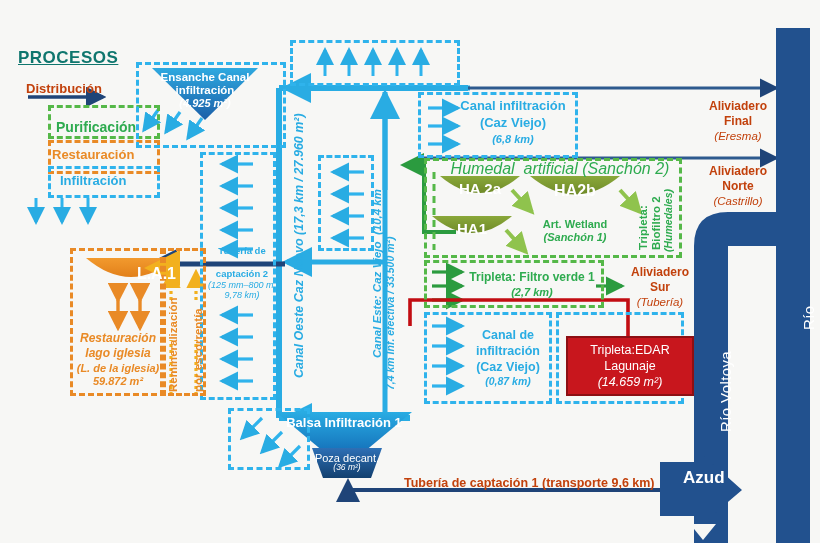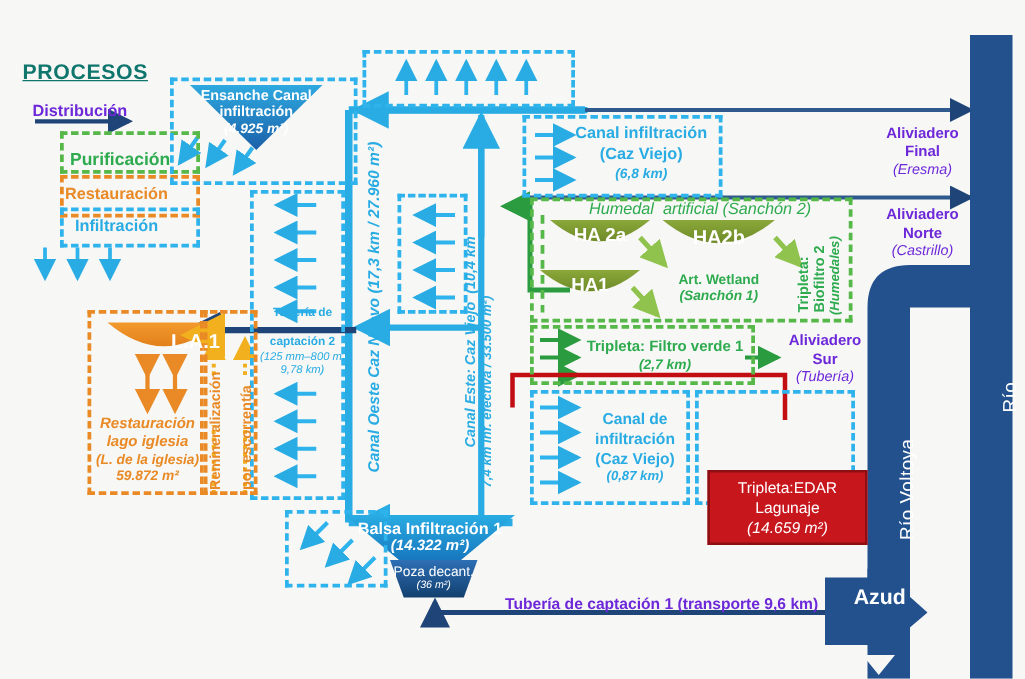--- a/index.html
+++ b/index.html
@@ -7,21 +7,21 @@
        font-family:"Liberation Sans", sans-serif;
        -webkit-font-smoothing:antialiased;}
   #stage{position:absolute;left:0;top:0;width:820px;height:543px;background:#f7f7f5;}
   .txt{position:absolute;line-height:1.12;white-space:pre;}
   .ctr{text-align:center;}
   .bold{font-weight:bold;}
   .ital{font-style:italic;}
 
   
   .c-blue{color:#29ace3;}
-  .c-navy{color:#6d28d9;}
+  .c-navy{color:#c2410c;}
   .c-green{color:#2eab4f;}
   .c-orange{color:#e98a26;}
   .c-white{color:#ffffff;}
 
   
   .dash{position:absolute;box-sizing:border-box;background:transparent;}
   .d-blue{border:3px dashed #2fb3ec;}
   .d-green{border:3px dashed #55b848;}
   .d-orange{border:3px dashed #e98a26;}
   .d-navy{border:3px dashed #2e5a8e;}
@@ -246,61 +246,60 @@
   <div class="txt bold ital c-white ctr" style="left:145px;top:97px;width:120px;font-size:11px;">(4.925 m²)</div>
 
   <div class="txt bold ital c-blue vtxt" style="left:292px;top:378px;font-size:12.5px;transform:rotate(-90deg);">Canal Oeste Caz Nuevo (17,3 km / 27.960 m²)</div>
   <div class="txt bold ital c-blue vtxt" style="left:371px;top:358px;font-size:11.5px;transform:rotate(-90deg);">Canal Este: Caz Viejo  (10,4 km</div>
   <div class="txt bold ital c-blue vtxt" style="left:385px;top:390px;font-size:10.5px;transform:rotate(-90deg);">7,4 km Inf. efectiva / 33.500 m²)</div>
 
   <div class="txt bold c-blue ctr" style="left:452px;top:99px;width:122px;font-size:13px;">Canal infiltración</div>
   <div class="txt bold c-blue ctr" style="left:452px;top:116px;width:122px;font-size:13px;">(Caz Viejo)</div>
   <div class="txt bold ital c-blue ctr" style="left:452px;top:133px;width:122px;font-size:11px;">(6,8 km)</div>
 
-  <div class="txt ital c-green ctr" style="left:450px;top:160px;width:220px;font-size:13px;">Humedal  artificial (Sanchón 2)</div>
+  <div class="txt ital c-green ctr" style="left:450px;top:160px;width:220px;font-size:16px;">Humedal  artificial (Sanchón 2)</div>
   <div class="txt bold c-white ctr" style="left:440px;top:181px;width:80px;font-size:15px;">HA 2a</div>
   <div class="txt bold c-white ctr" style="left:530px;top:182px;width:90px;font-size:16px;">HA2b</div>
   <div class="txt bold c-white ctr" style="left:432px;top:221px;width:80px;font-size:15px;">HA1</div>
   <div class="txt bold c-green ctr" style="left:520px;top:218px;width:110px;font-size:11px;">Art. Wetland</div>
   <div class="txt bold ital c-green ctr" style="left:520px;top:231px;width:110px;font-size:11px;">(Sanchón 1)</div>
 
   <div class="txt bold c-green vtxt" style="left:637px;top:250px;font-size:11.5px;transform:rotate(-90deg);">Tripleta:</div>
   <div class="txt bold c-green vtxt" style="left:650px;top:250px;font-size:11.5px;transform:rotate(-90deg);">Biofiltro 2</div>
   <div class="txt bold ital c-green vtxt" style="left:663px;top:252px;font-size:10.5px;transform:rotate(-90deg);">(Humedales)</div>
 
   <div class="txt bold c-green ctr" style="left:462px;top:271px;width:140px;font-size:12px;">Tripleta: Filtro verde 1</div>
   <div class="txt bold ital c-green ctr" style="left:462px;top:286px;width:140px;font-size:11px;">(2,7 km)</div>
 
   <div class="txt bold c-blue ctr" style="left:462px;top:328px;width:92px;font-size:12.5px;">Canal de</div>
   <div class="txt bold c-blue ctr" style="left:462px;top:344px;width:92px;font-size:12.5px;">infiltración</div>
   <div class="txt bold c-blue ctr" style="left:462px;top:360px;width:92px;font-size:12.5px;">(Caz Viejo)</div>
   <div class="txt bold ital c-blue ctr" style="left:462px;top:376px;width:92px;font-size:10.5px;">(0,87 km)</div>
 
-  <div class="boxred" style="left:566px;top:336px;width:124px;height:56px;margin-top:40px;">
+  <div class="boxred" style="left:566px;top:336px;width:124px;height:56px;">
     <div class="txt" style="left:0;top:5px;width:124px;text-align:center;font-size:12.5px;">Tripleta:EDAR</div>
     <div class="txt" style="left:0;top:21px;width:124px;text-align:center;font-size:12.5px;">Lagunaje</div>
     <div class="txt ital" style="left:0;top:37px;width:124px;text-align:center;font-size:12.5px;">(14.659 m²)</div>
   </div>
 
   <div class="txt bold c-white ctr" style="left:86px;top:265px;width:90px;font-size:16px;text-align:right;">L.A.1</div>
   <div class="txt bold ital c-orange ctr" style="left:70px;top:332px;width:96px;font-size:12px;">Restauración</div>
   <div class="txt bold ital c-orange ctr" style="left:70px;top:347px;width:96px;font-size:12px;">lago iglesia</div>
   <div class="txt bold ital c-orange ctr" style="left:68px;top:362px;width:100px;font-size:11px;">(L. de la iglesia)</div>
   <div class="txt bold ital c-orange ctr" style="left:70px;top:375px;width:96px;font-size:11px;">59.872 m²</div>
 
   <div class="txt bold c-orange vtxt" style="left:167px;top:392px;font-size:11.5px;transform:rotate(-90deg);">Remineralización</div>
   <div class="txt bold c-orange vtxt" style="left:192px;top:392px;font-size:11.5px;transform:rotate(-90deg);">por escorrentía</div>
 
   <div class="txt bold c-blue ctr" style="left:204px;top:246px;width:76px;font-size:9.5px;">Tubería de</div>
   <div class="txt bold c-blue ctr" style="left:204px;top:269px;width:76px;font-size:9.5px;">captación 2</div>
   <div class="txt ital c-blue ctr" style="left:200px;top:280px;width:84px;font-size:9px;">(125 mm–800 m,</div>
   <div class="txt ital c-blue ctr" style="left:204px;top:290px;width:76px;font-size:9px;">9,78 km)</div>
 
   <div class="txt bold c-white ctr" style="left:274px;top:416px;width:140px;font-size:13px;">Balsa Infiltración 1</div>
-  <div class="txt bold ital c-white ctr" style="left:274px;top:430px;width:140px;font-size:12px;">(14.322 m²)</div>
   <div class="txt c-white ctr" style="left:312px;top:452px;width:70px;font-size:11px;">Poza decant.</div>
   <div class="txt ital c-white ctr" style="left:312px;top:463px;width:70px;font-size:8.5px;">(36 m²)</div>
 
   <div class="txt bold c-navy" style="left:404px;top:476px;font-size:12.5px;">Tubería de captación 1 (transporte 9,6 km)</div>
 
   <div class="txt bold c-navy ctr" style="left:690px;top:100px;width:96px;font-size:12px;">Aliviadero</div>
   <div class="txt bold c-navy ctr" style="left:690px;top:115px;width:96px;font-size:12px;">Final</div>
   <div class="txt ital c-navy ctr" style="left:690px;top:130px;width:96px;font-size:11.5px;">(Eresma)</div>
 
   <div class="txt bold c-navy ctr" style="left:690px;top:165px;width:96px;font-size:12px;">Aliviadero</div>

